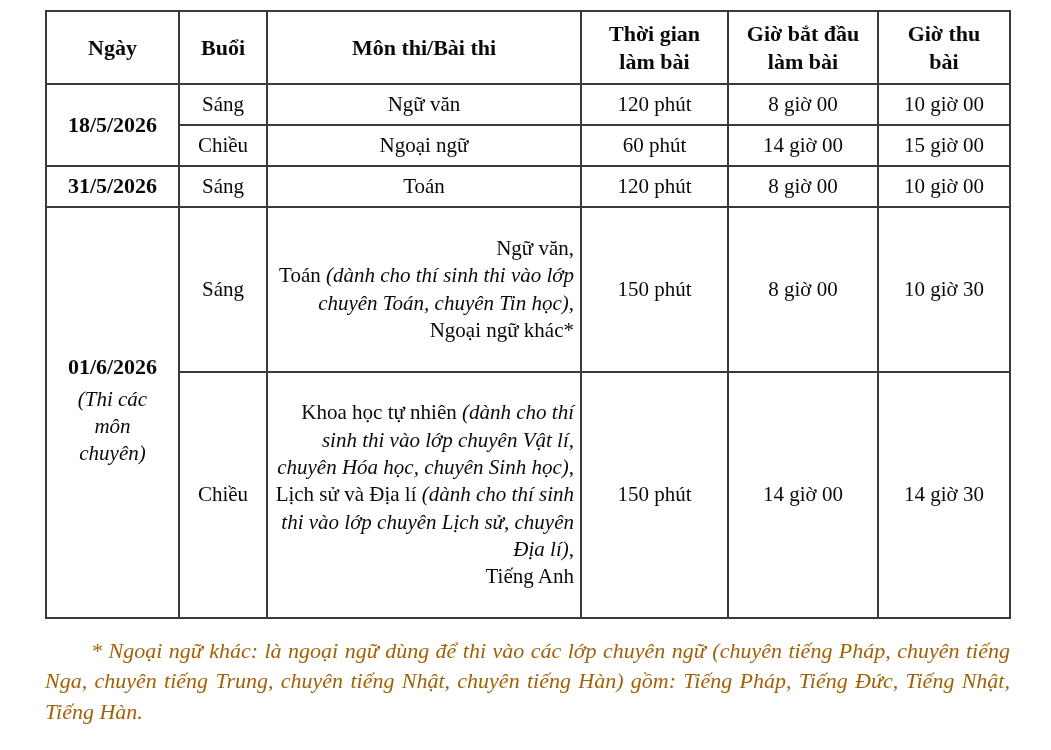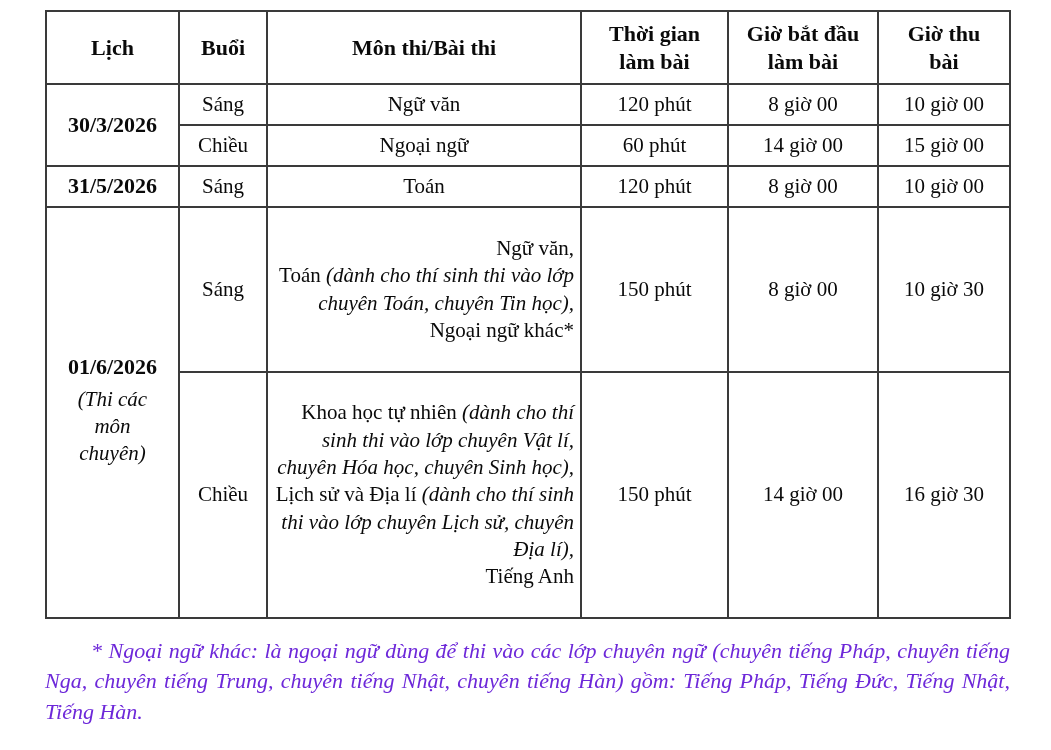--- a/index.html
+++ b/index.html
@@ -36,56 +36,56 @@
   .date-note { font-style: italic; font-size: 21px; max-width: 88px; margin: 4px auto; line-height: 1.3; }
   .subject-line { text-align: right; }
   .footnote {
     width: 965px;
     margin: 17px 0 0 0;
     font-style: italic;
     font-size: 22px;
     line-height: 1.38;
     text-align: justify;
     text-indent: 46px;
-    color: #6d28d9;
+    color: #a16207;
   }
 </style>
 </head>
 <body>
 
 <div class="page">
 
   <table class="exam-table">
     <colgroup>
       <col style="width:133px">
       <col style="width:88px">
       <col style="width:314px">
       <col style="width:147px">
       <col style="width:150px">
       <col style="width:132px">
     </colgroup>
     <thead>
       <tr>
-        <th>Lịch</th>
+        <th>Ngày</th>
         <th>Buổi</th>
         <th>Môn thi/Bài thi</th>
         <th>
             <div class="hwrap-duration">Thời gian làm bài</div>
           </th>
         <th>
             <div class="hwrap-start">Giờ bắt đầu làm bài</div>
           </th>
         <th>
             <div class="hwrap-collect">Giờ thu bài</div>
           </th>
       </tr>
     </thead>
     <tbody>
       <tr class="r-small">
-        <td rowspan="2"><span class="date">30/3/2026</span></td>
+        <td rowspan="2"><span class="date">18/5/2026</span></td>
         <td>Sáng</td>
         <td>Ngữ văn</td>
         <td>120 phút</td>
         <td>8 giờ 00</td>
         <td>10 giờ 00</td>
       </tr>
       <tr class="r-small">
         <td>Chiều</td>
         <td>Ngoại ngữ</td>
         <td>60 phút</td>
@@ -117,20 +117,20 @@
       </tr>
       <tr class="r-big">
         <td>Chiều</td>
         <td>
           <div class="subject-line"><span>Khoa học tự nhiên </span><span class="it">(dành cho thí sinh thi vào lớp chuyên Vật lí, chuyên Hóa học, chuyên Sinh học),</span></div>
           <div class="subject-line"><span>Lịch sử và Địa lí </span><span class="it">(dành cho thí sinh thi vào lớp chuyên Lịch sử, chuyên Địa lí),</span></div>
           <div class="subject-line"><span>Tiếng Anh</span><span class="it"></span></div>
         </td>
         <td>150 phút</td>
         <td>14 giờ 00</td>
-        <td>16 giờ 30</td>
+        <td>14 giờ 30</td>
       </tr>
     </tbody>
   </table>
 
   <p class="footnote">* Ngoại ngữ khác: là ngoại ngữ dùng để thi vào các lớp chuyên ngữ (chuyên tiếng Pháp, chuyên tiếng Nga, chuyên tiếng Trung, chuyên tiếng Nhật, chuyên tiếng Hàn) gồm: Tiếng Pháp, Tiếng Đức, Tiếng Nhật, Tiếng Hàn.</p>
 
 </div>
 
 </body></html>

